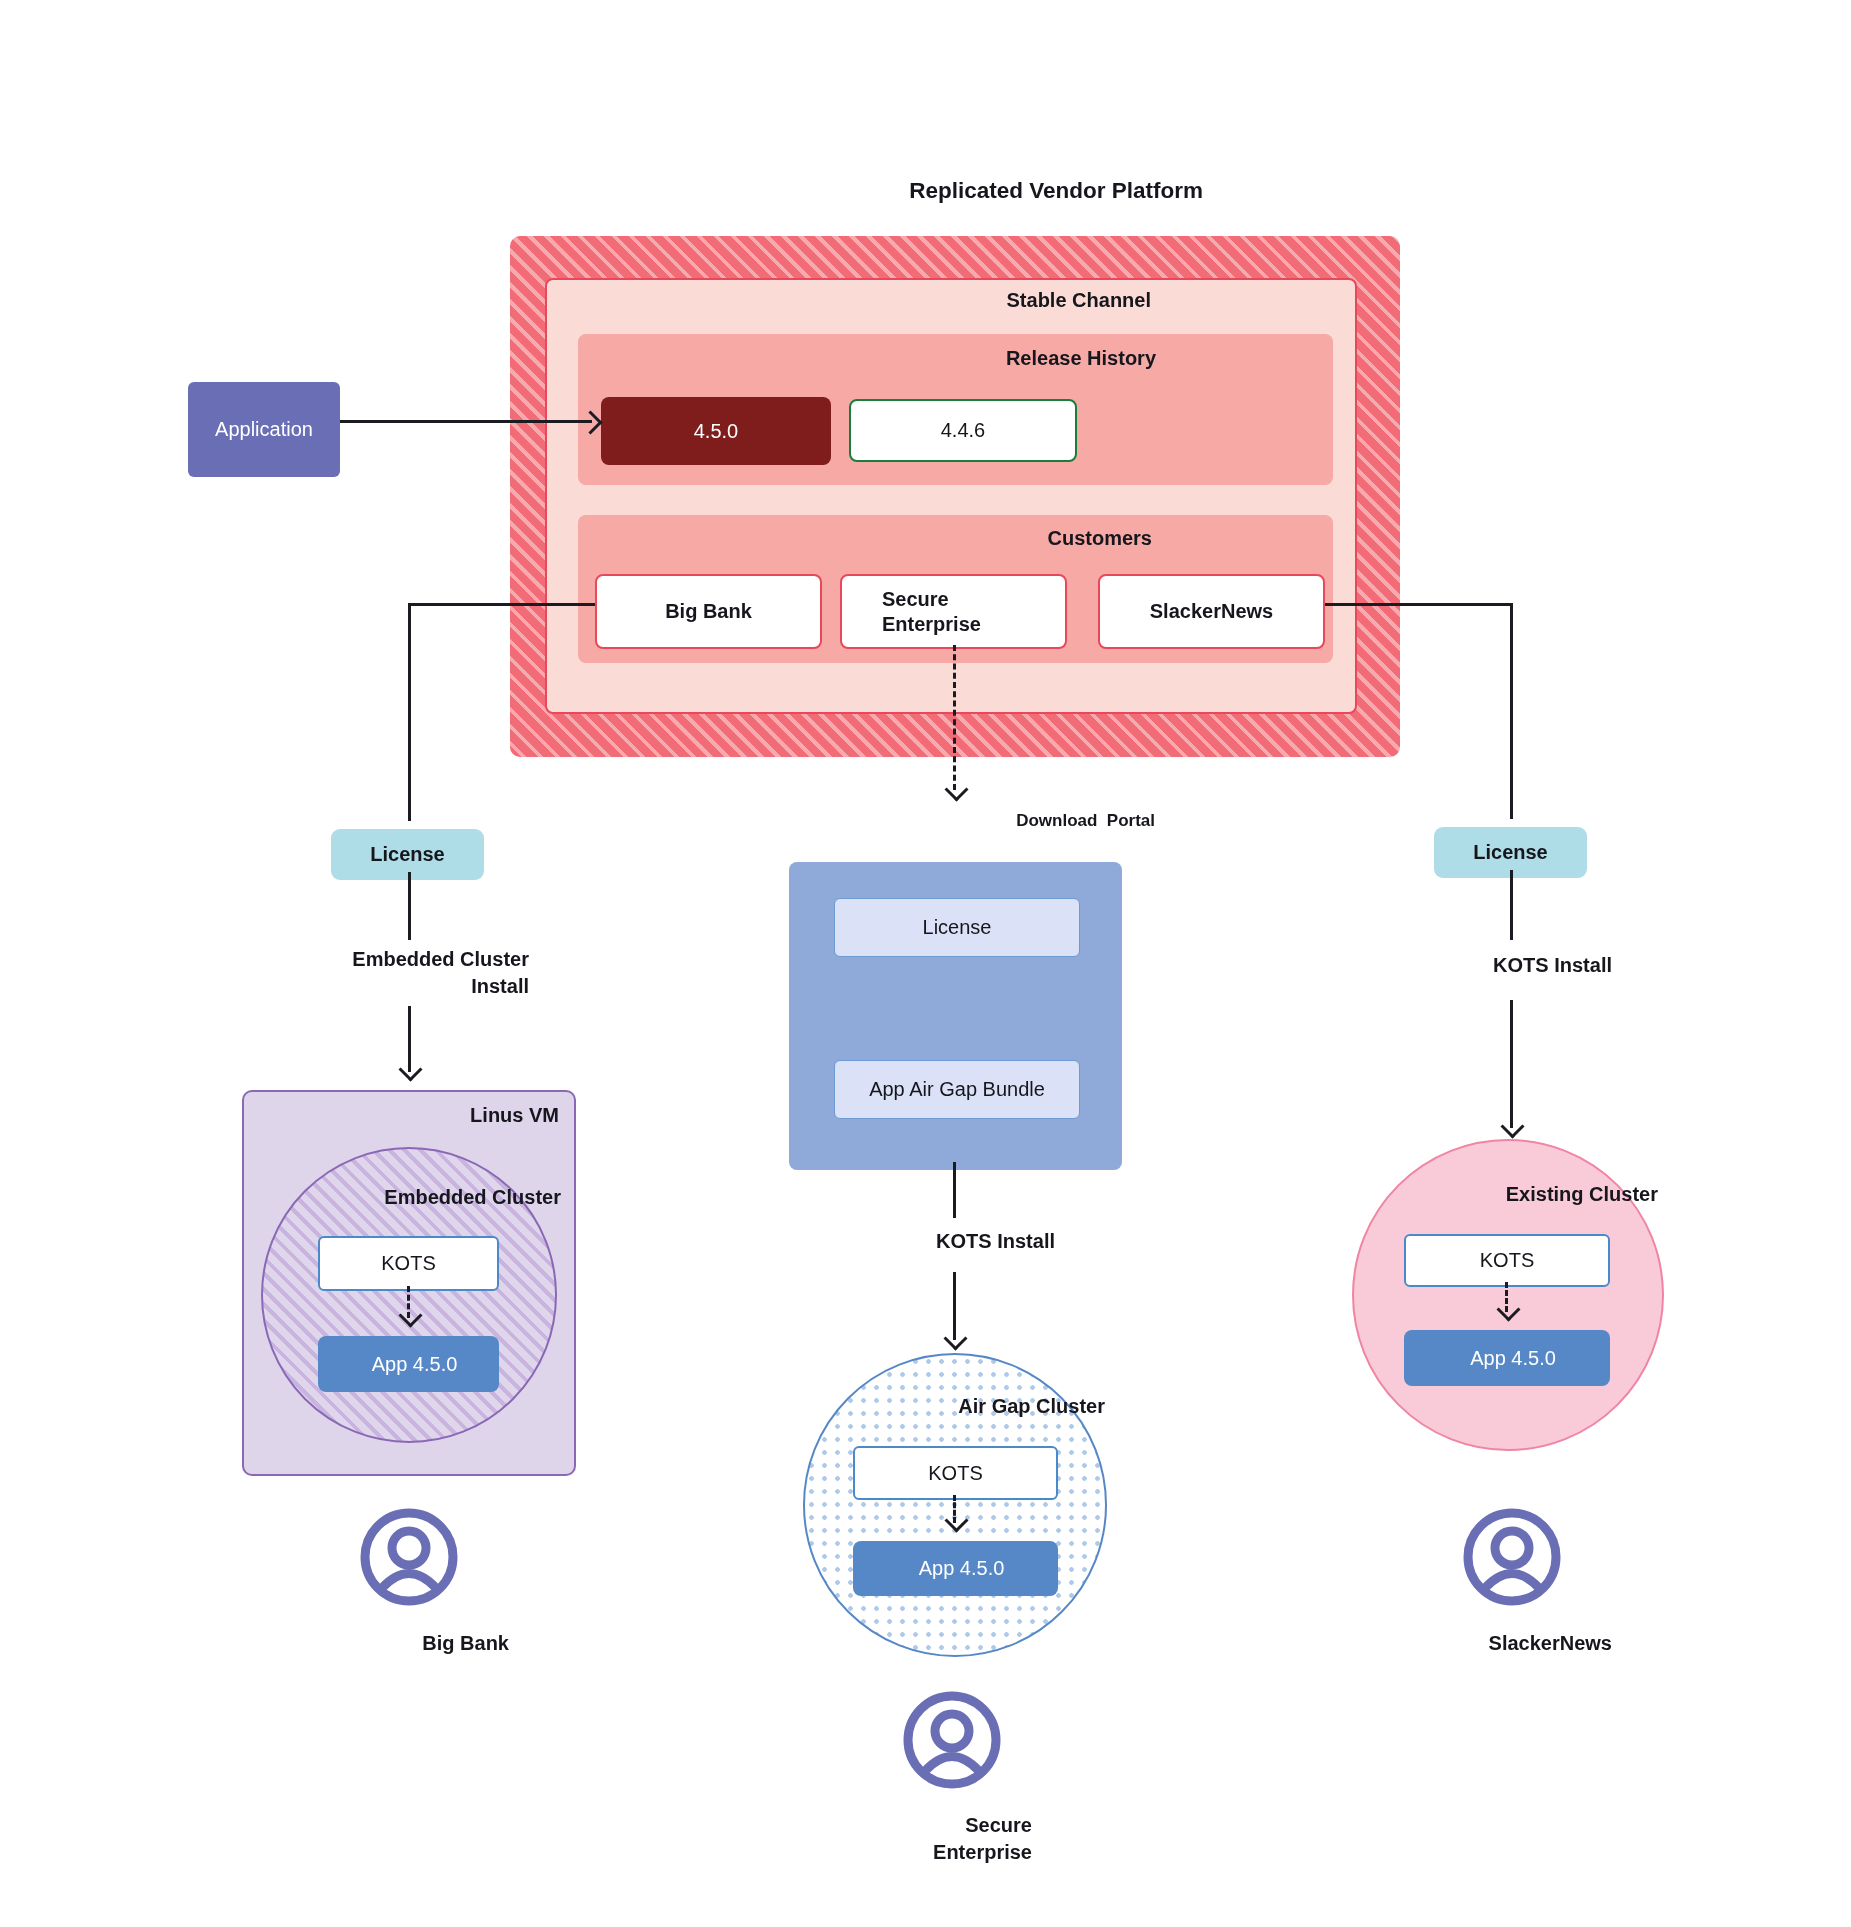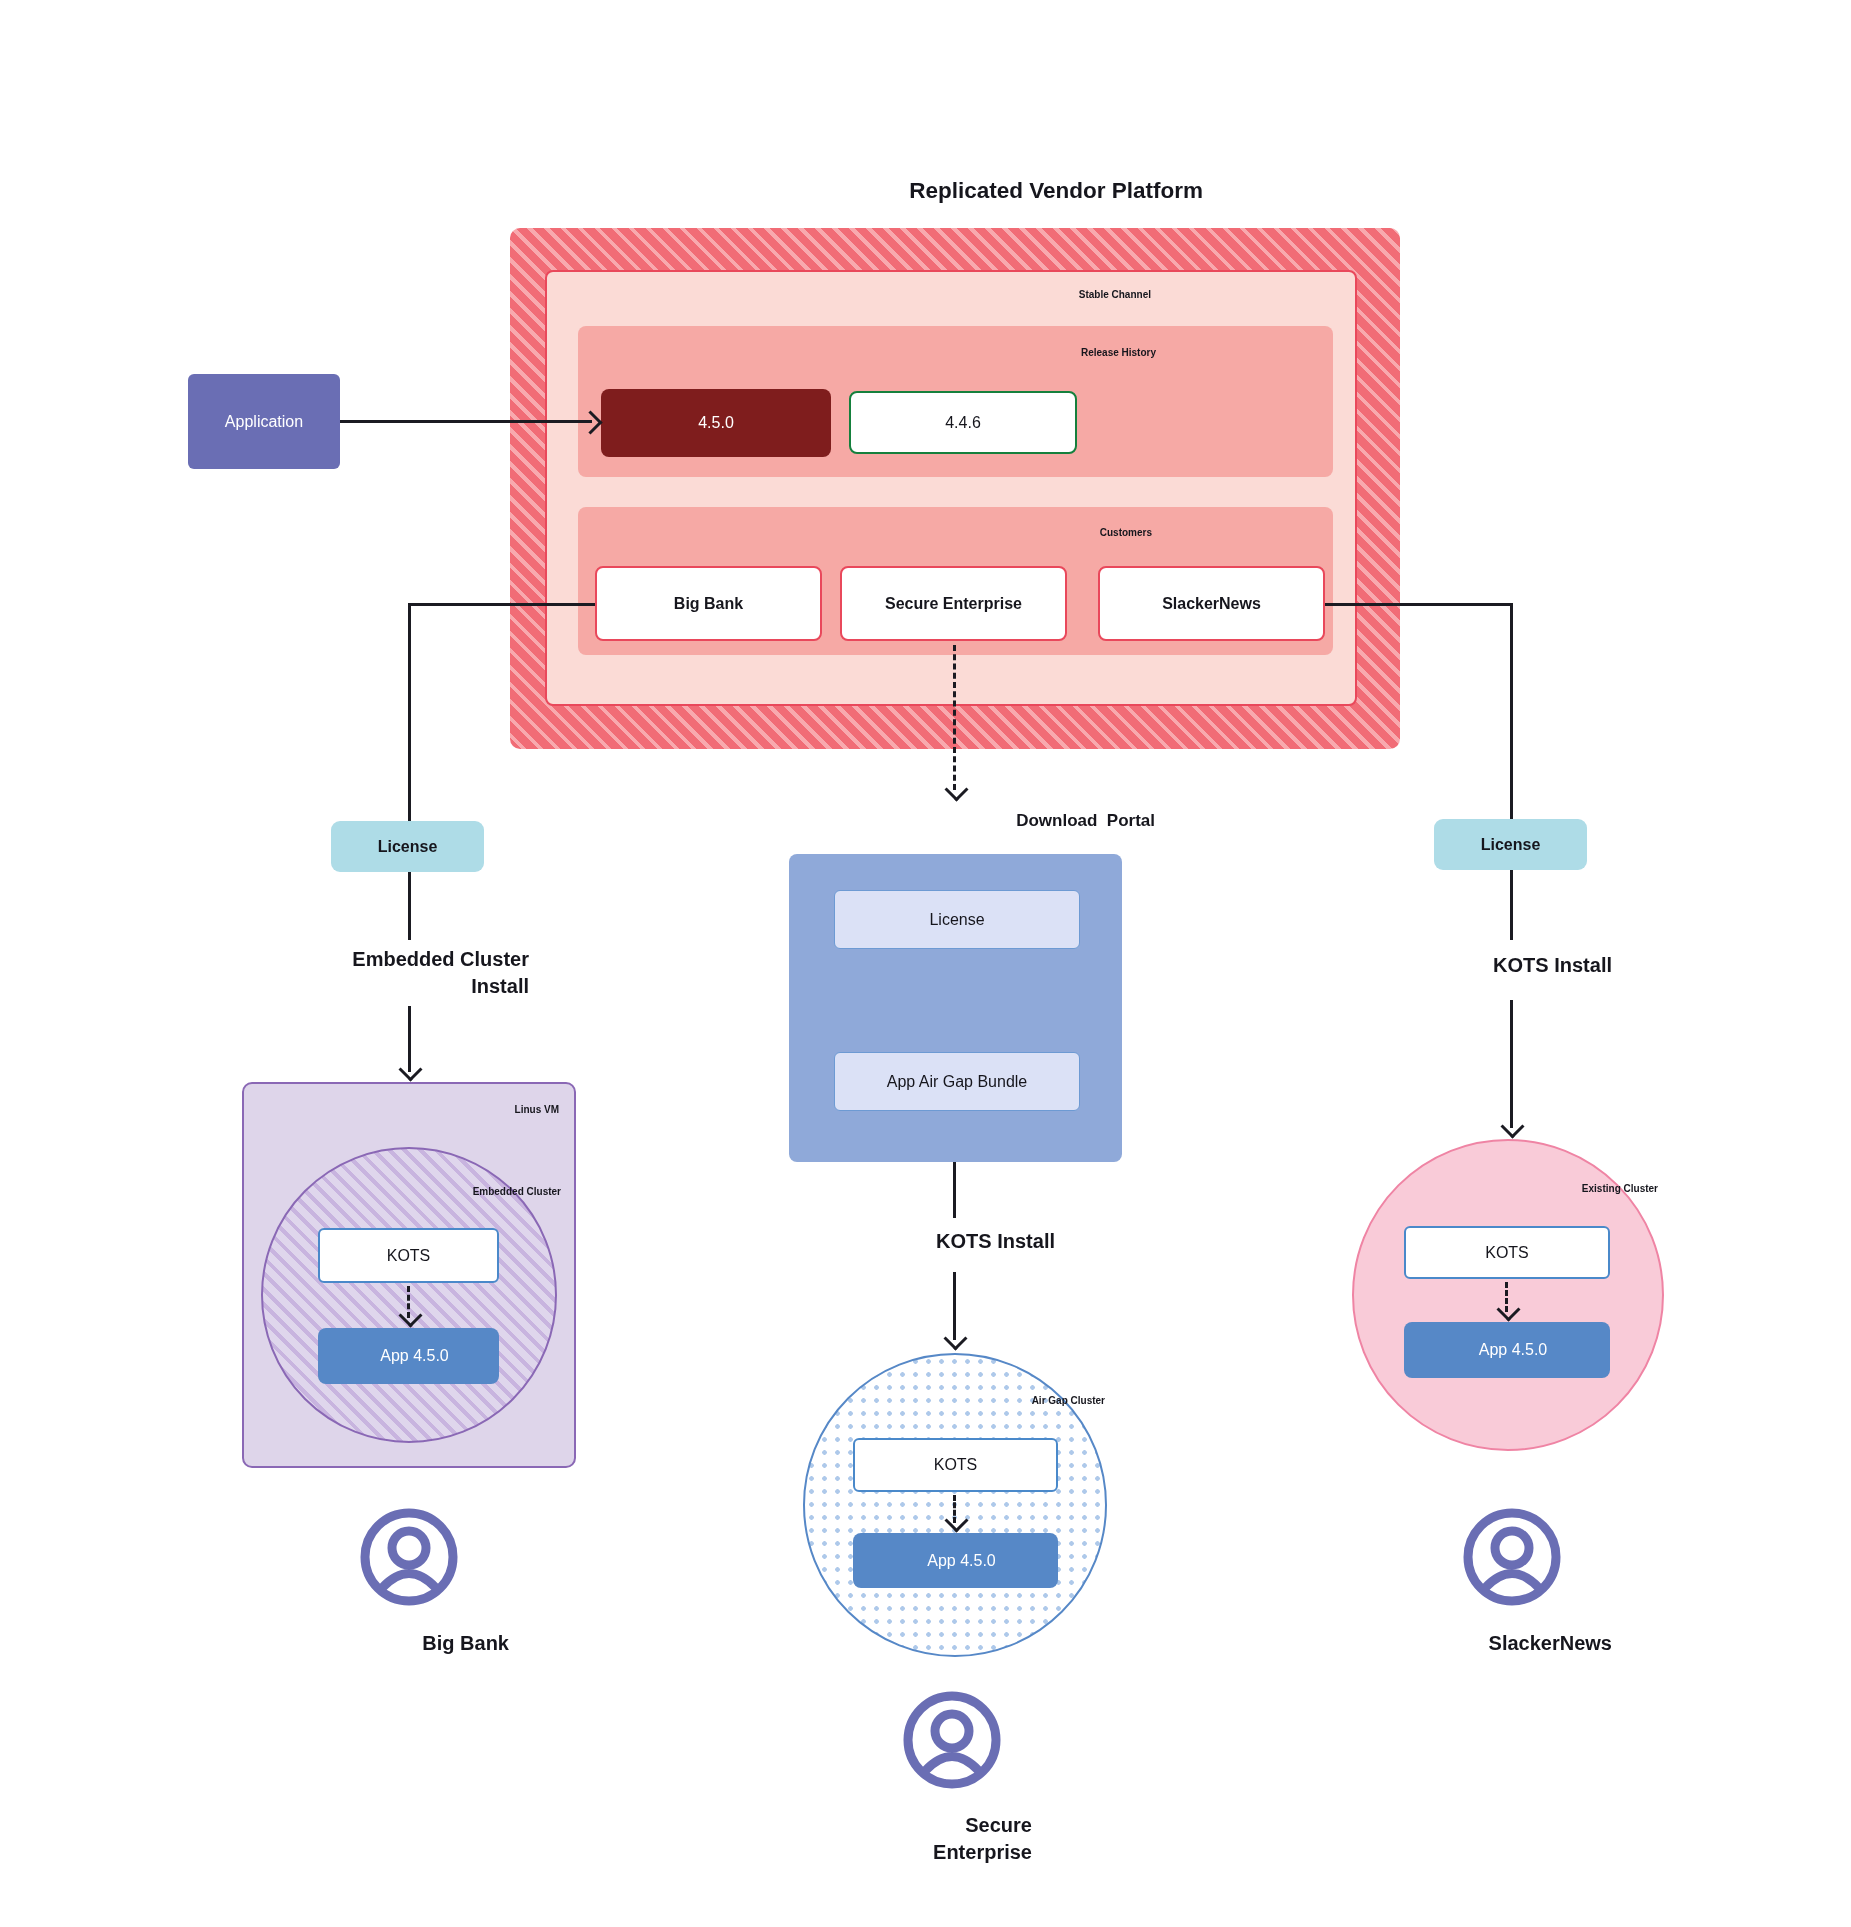--- a/index.html
+++ b/index.html
@@ -1,23 +1,23 @@
 <!DOCTYPE html>
 <html><head>
 <meta charset="utf-8">
 <style>
   html,body{margin:0;padding:0;background:#ffffff;}
   #canvas{
     position:relative;width:1851px;height:1927px;background:#ffffff;overflow:hidden;
     font-family:"Liberation Sans","DejaVu Sans",sans-serif;color:#16161d;
   }
   .box{position:absolute;box-sizing:border-box;display:flex;align-items:center;justify-content:center;
-       text-align:right;font-size:16px;font-weight:600;line-height:1.25;}
+       text-align:left;font-size:20px;font-weight:600;line-height:1.25;margin-top:8px;}
   .label{position:absolute;text-align:right;font-weight:600;}
-  .sec-label{font-size:10px;}
+  .sec-label{font-size:20px;}
   .big-label{font-size:20px;line-height:1.35;}
   .hline,.vline{position:absolute;background:#1b1b22;}
   .dashv{position:absolute;width:0;border-left:3px dashed #1b1b22;}
   .chev{position:absolute;width:14px;height:14px;border-right:3px solid #1b1b22;border-bottom:3px solid #1b1b22;}
   .chev-down{transform:rotate(45deg);}
   .chev-right{transform:rotate(-45deg);}
 
   .platform{
     left:510px;top:228px;width:890px;height:521px;border-radius:10px;
     background:repeating-linear-gradient(45deg,#f16c76 0px,#f16c76 8px,#f8a9ae 8px,#f8a9ae 12px);

